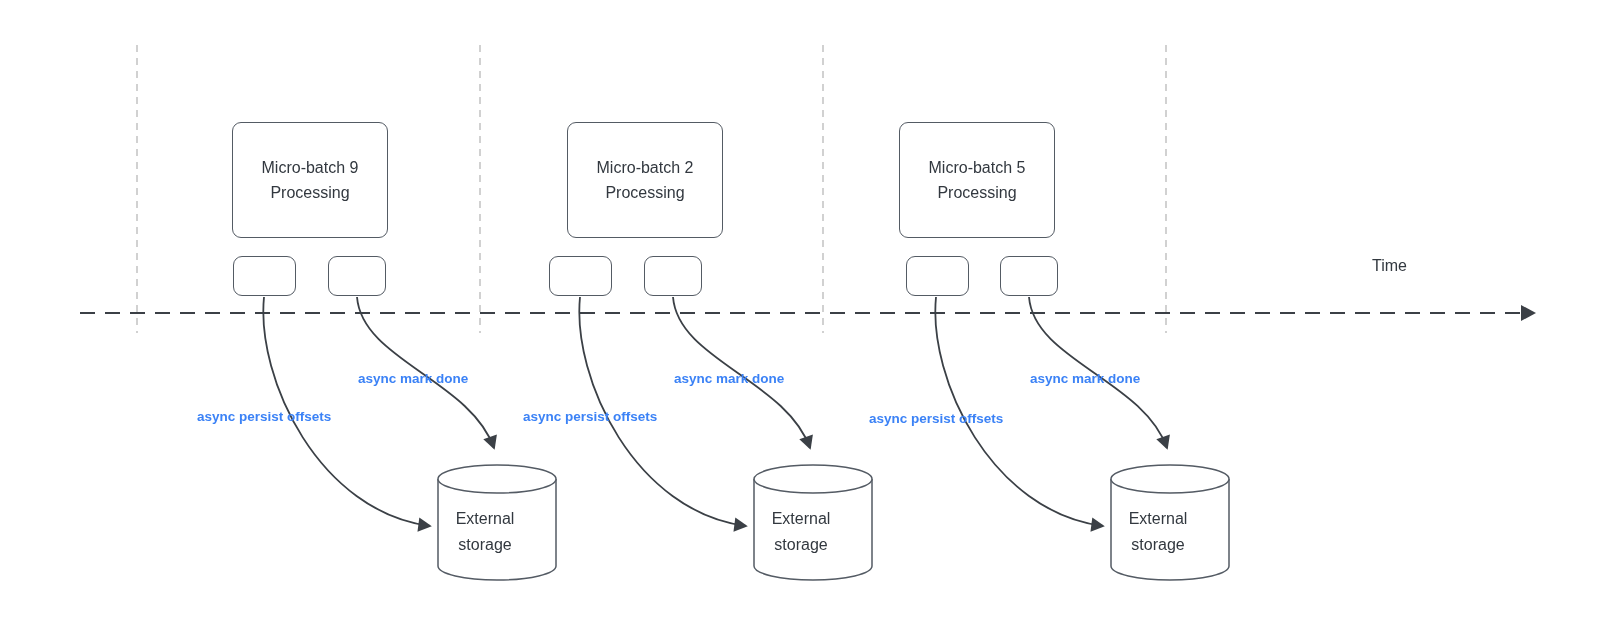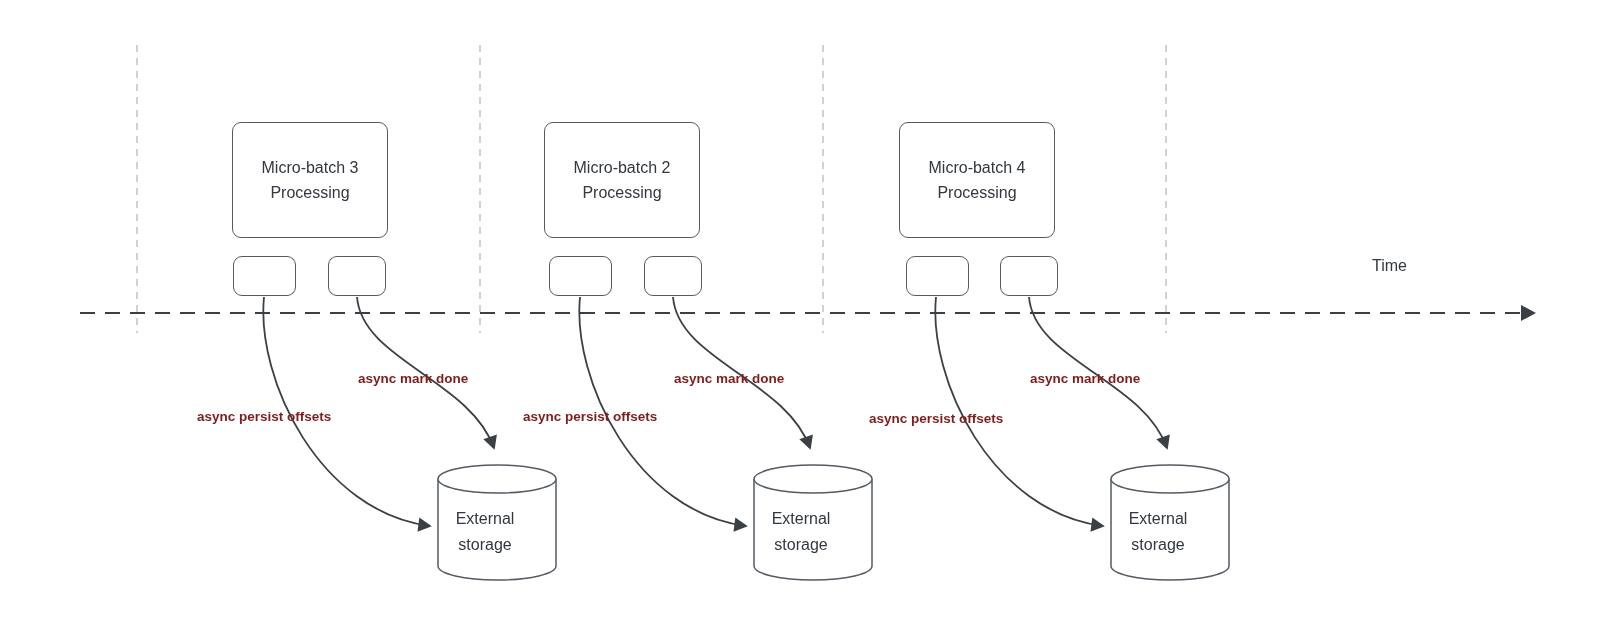--- a/index.html
+++ b/index.html
@@ -41,21 +41,21 @@
     text-align: center;
   }
   .small-box {
     height: 40px;
     top: 256px;
   }
   .arrow-label {
     position: absolute;
     font-size: 13.5px;
     font-weight: bold;
-    color: #7f1d1d;
+    color: #3b82f6;
     white-space: nowrap;
   }
   .storage-label {
     position: absolute;
     width: 96px;
     top: 506px;
     text-align: center;
     color: #32383f;
     font-size: 16px;
     line-height: 26px;
@@ -108,47 +108,47 @@
 
     <g>
       <path d="M 1111,479 V 566 A 59 14 0 0 0 1229,566 V 479" fill="#ffffff" stroke="#545b64" stroke-width="1.5"></path>
       <ellipse cx="1170" cy="479" rx="59" ry="14" fill="#ffffff" stroke="#545b64" stroke-width="1.5"></ellipse>
     </g>
   </svg>
 
   <div class="time-label">Time</div>
 
   <div class="node main-box" style="left:232px;">
-    <div>Micro-batch 3</div>
+    <div>Micro-batch 9</div>
     <div>Processing</div>
   </div>
   <div class="node small-box" style="left:233px;width:63px;"></div>
   <div class="node small-box" style="left:328px;width:58px;"></div>
   <div class="arrow-label" style="left:197px;top:409px;">async persist offsets</div>
   <div class="arrow-label" style="left:358px;top:371px;">async mark done</div>
   <div class="storage-label" style="left:437px;">
     <div>External</div>
     <div>storage</div>
   </div>
 
-  <div class="node main-box" style="left:544px;">
+  <div class="node main-box" style="left:567px;">
     <div>Micro-batch 2</div>
     <div>Processing</div>
   </div>
   <div class="node small-box" style="left:549px;width:63px;"></div>
   <div class="node small-box" style="left:644px;width:58px;"></div>
   <div class="arrow-label" style="left:523px;top:409px;">async persist offsets</div>
   <div class="arrow-label" style="left:674px;top:371px;">async mark done</div>
   <div class="storage-label" style="left:753px;">
     <div>External</div>
     <div>storage</div>
   </div>
 
   <div class="node main-box" style="left:899px;">
-    <div>Micro-batch 4</div>
+    <div>Micro-batch 5</div>
     <div>Processing</div>
   </div>
   <div class="node small-box" style="left:906px;width:63px;"></div>
   <div class="node small-box" style="left:1000px;width:58px;"></div>
   <div class="arrow-label" style="left:869px;top:411px;">async persist offsets</div>
   <div class="arrow-label" style="left:1030px;top:371px;">async mark done</div>
   <div class="storage-label" style="left:1110px;">
     <div>External</div>
     <div>storage</div>
   </div>

